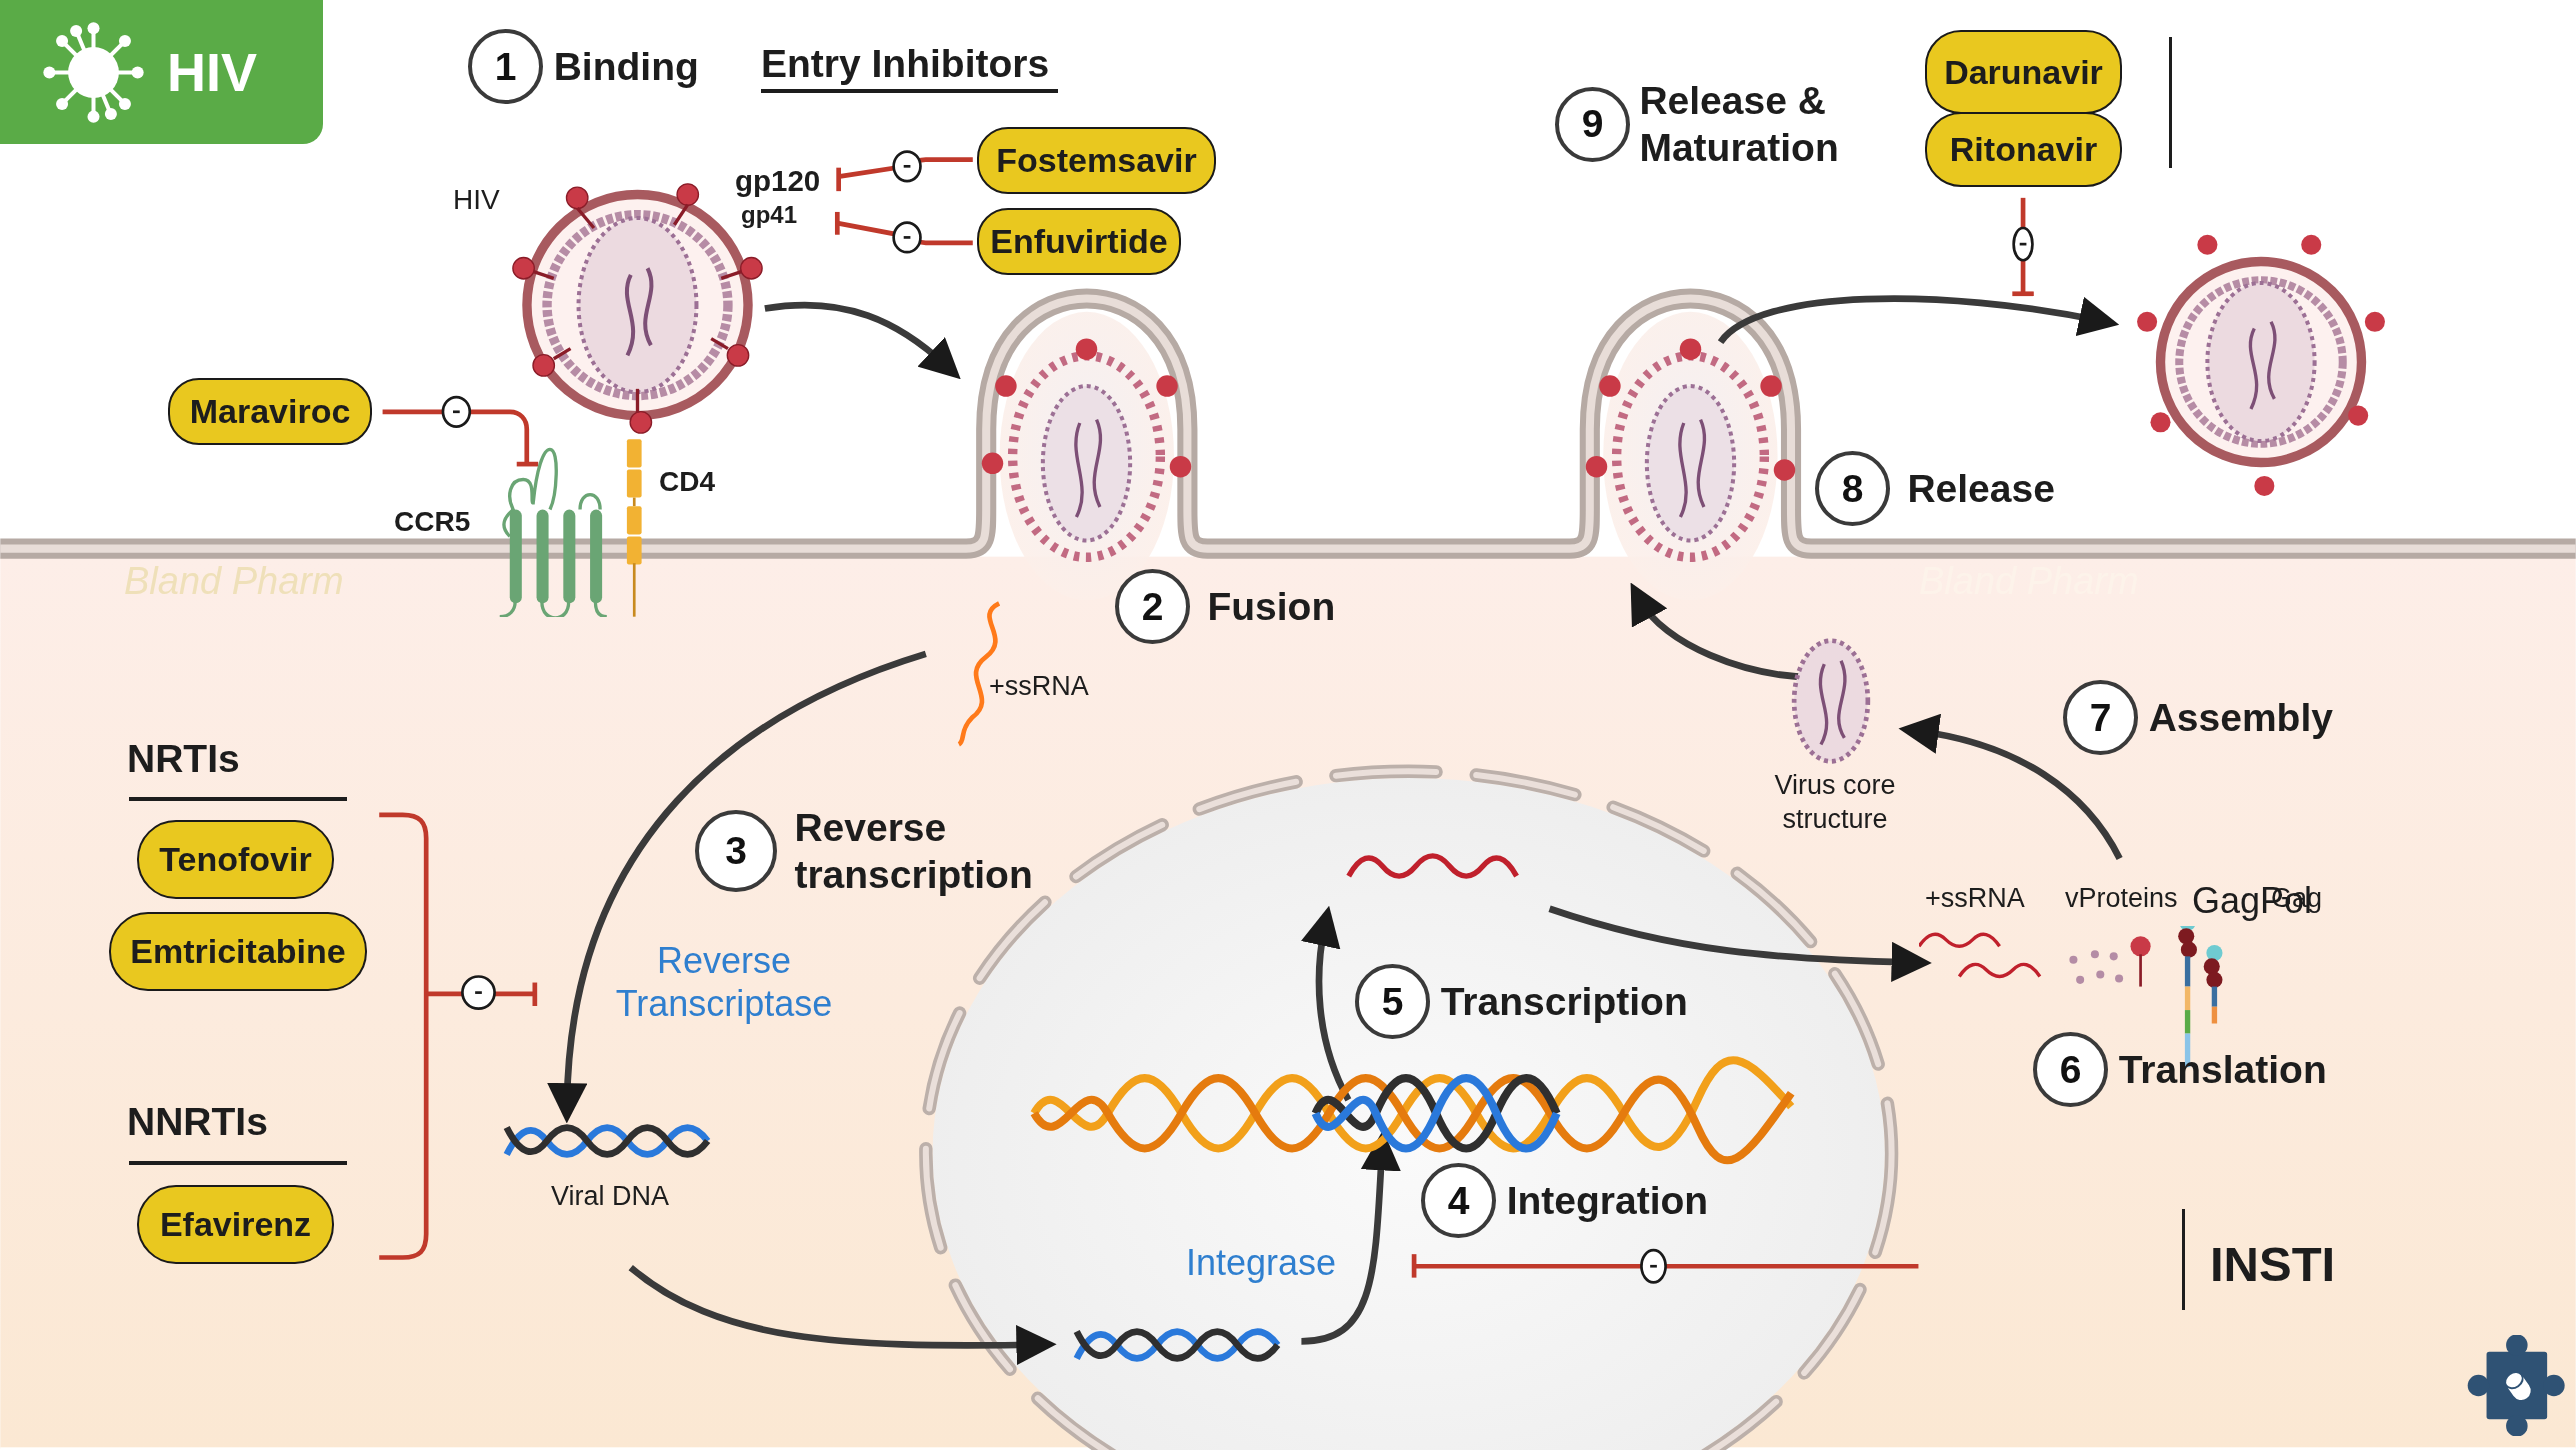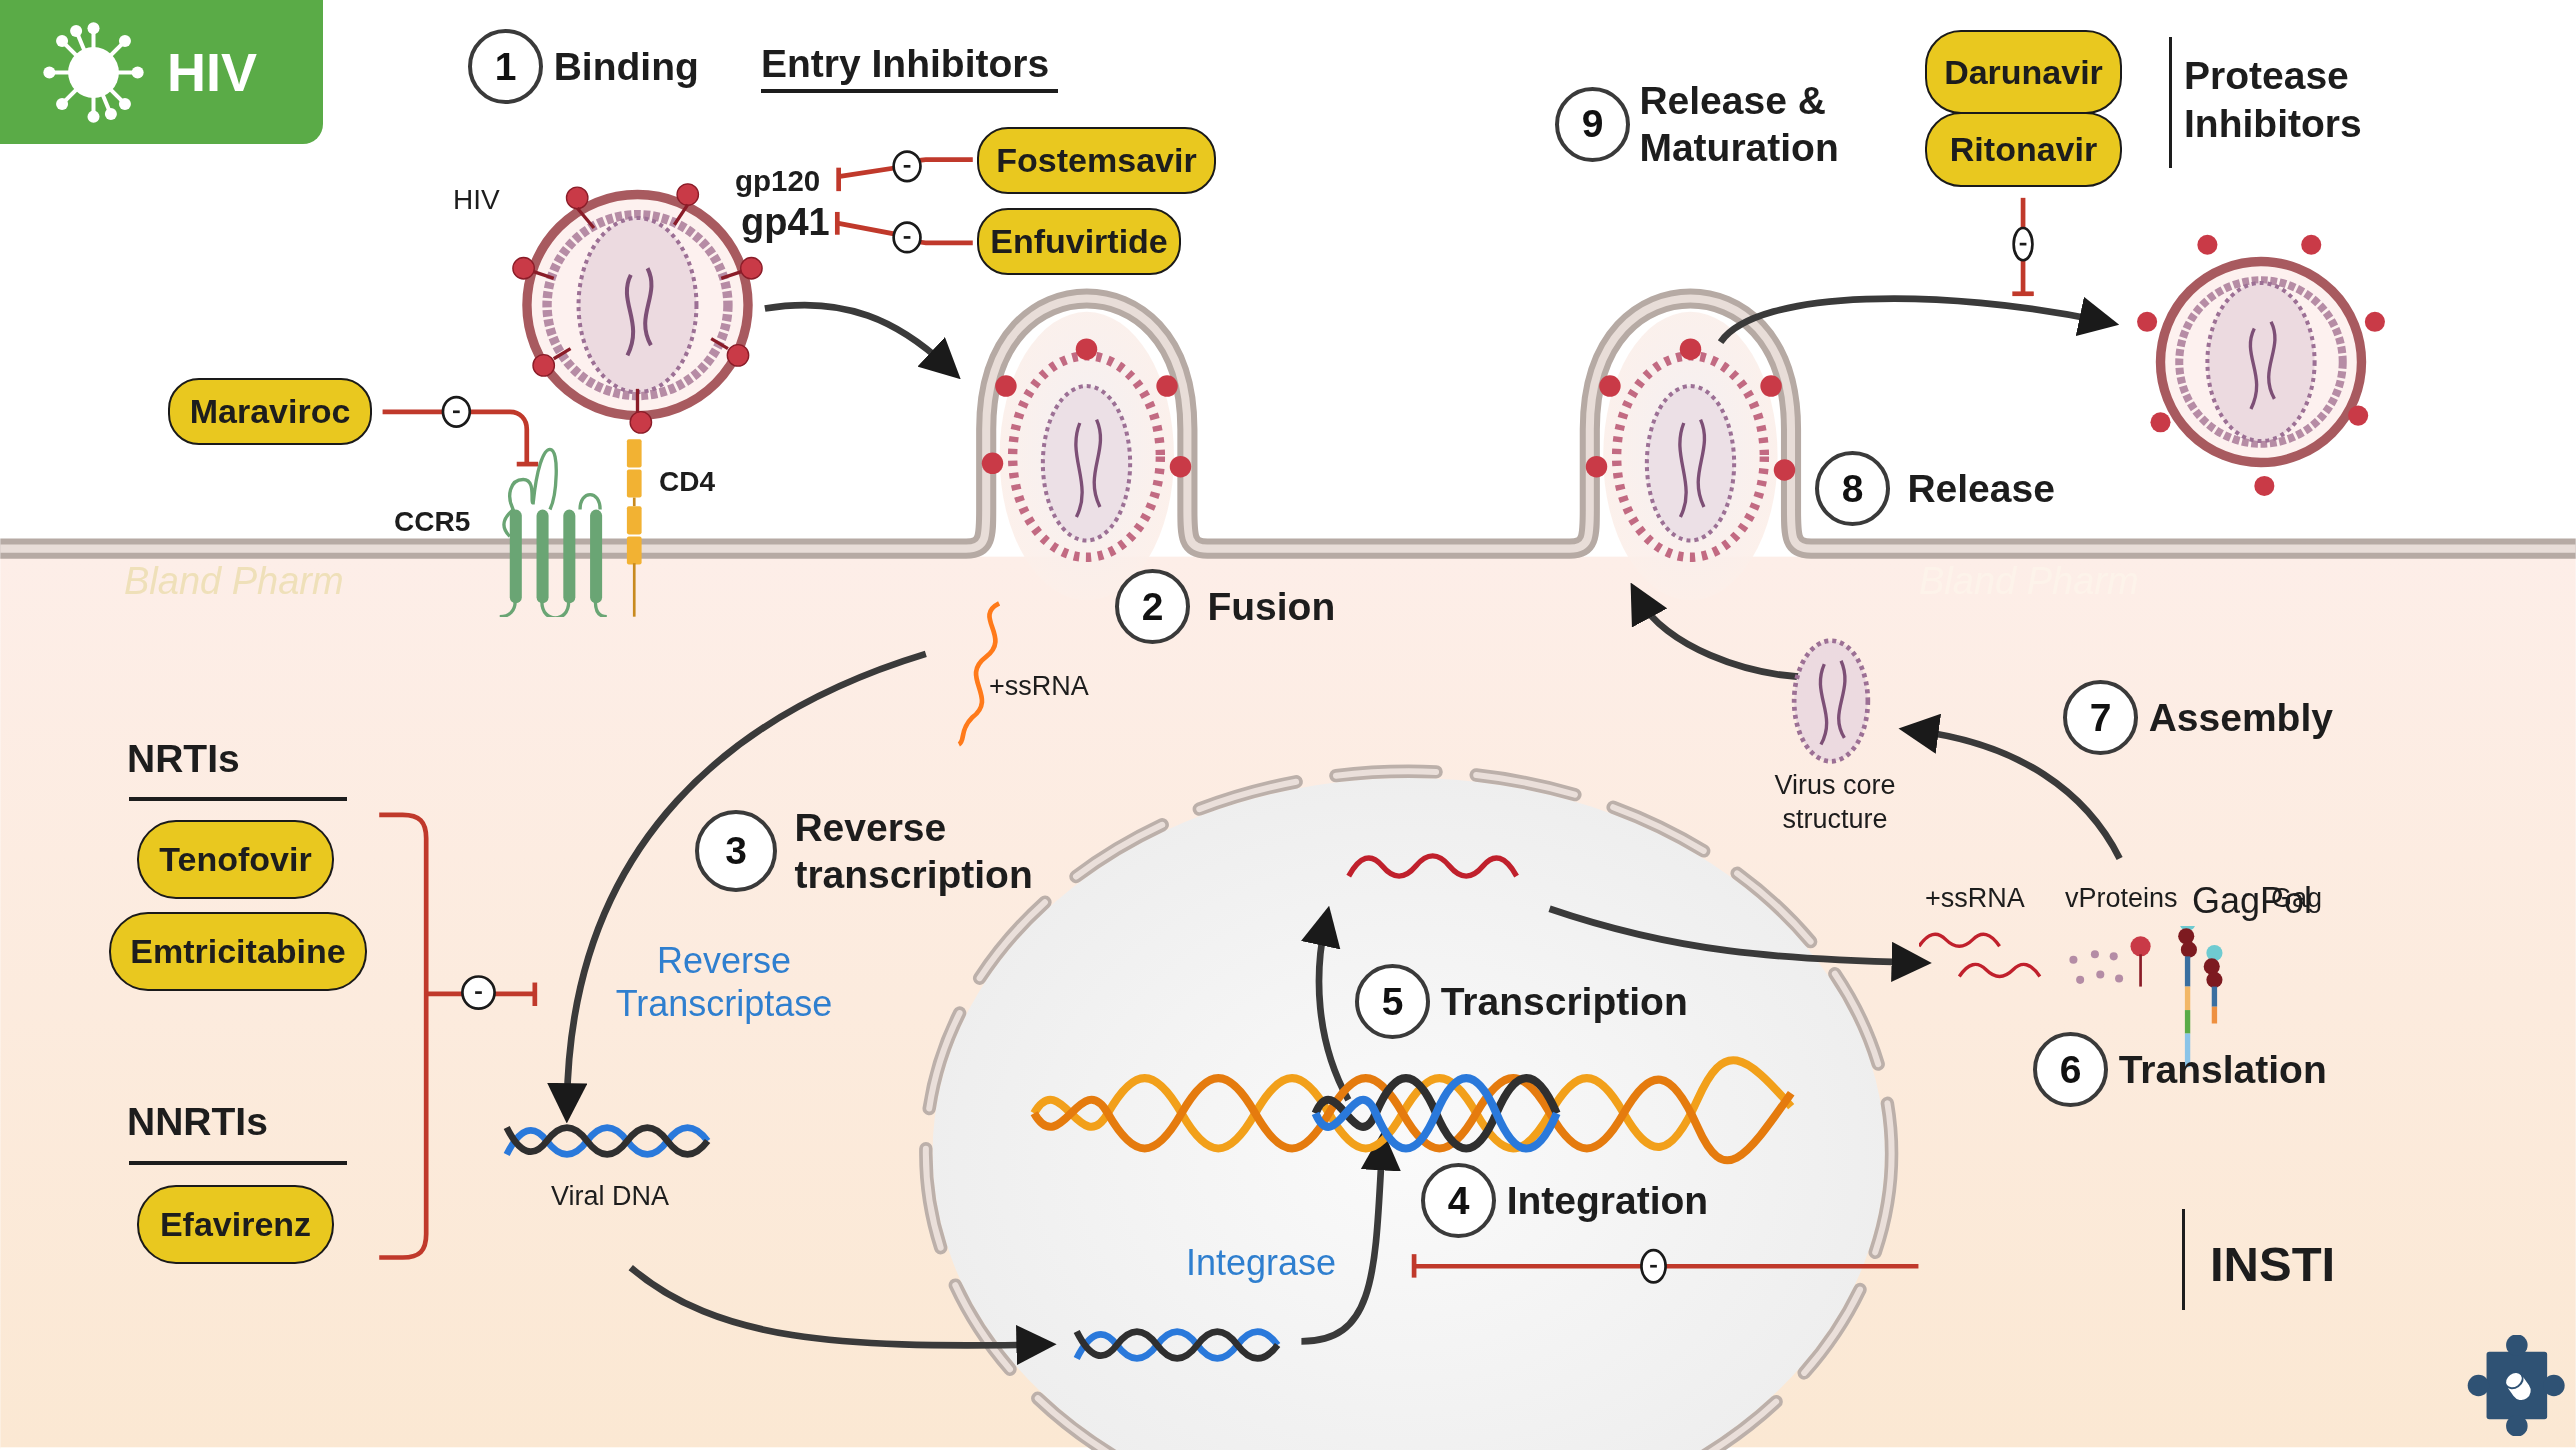--- a/index.html
+++ b/index.html
@@ -112,21 +112,21 @@
 
   <div class="step" style="left:468px;top:29px;">
     <div class="step-num">1</div>
     <div class="step-label" style="margin-left:10.7px">Binding</div>
   </div>
   <div class="abs t-bold" style="left:761px;top:42px;font-size:39px;">Entry Inhibitors</div>
   <div class="rule" style="left:761px;top:89px;width:297px;height:4px;"></div>
 
   <div class="abs t-reg" style="left:453px;top:184px;font-size:28px;">HIV</div>
   <div class="abs t-bold" style="left:735px;top:164px;font-size:29.5px;">gp120</div>
-  <div class="abs t-bold" style="left:741px;top:201px;font-size:38px;">gp41</div>
+  <div class="abs t-bold" style="left:741px;top:201px;font-size:24px;">gp41</div>
 
   <svg class="abs" style="left:0;top:0;pointer-events:none" width="2576" height="1450" viewBox="0 0 3840 2162">
     <g stroke="#c0392b" stroke-width="7" fill="none">
 
       <path d="M1450,238 L1380,238 C1370,238 1360,242 1350,248 L1252,263"></path>
       <line x1="1250" y1="250" x2="1250" y2="285"></line>
 
       <path d="M1450,362 L1380,362 C1370,362 1360,358 1350,352 L1250,333"></path>
       <line x1="1248" y1="316" x2="1248" y2="350"></line>
 
@@ -408,24 +408,20 @@
   </div>
 
   <div class="step" style="left:1555px;top:77px;">
     <div class="step-num">9</div>
     <div class="step-label" style="width:215px;margin-left:9.4px">Release &amp; Maturation</div>
   </div>
 
   <div class="pill" style="left:1925px;top:30px;width:197px;height:84px;border-radius:36px;">Darunavir</div>
   <div class="pill" style="left:1925px;top:112px;width:197px;height:75px;border-radius:36px;">Ritonavir</div>
   <div class="rule" style="left:2169px;top:37px;width:3.4px;height:131px;"></div>
-  <div class="abs t-bold" style="left:2184px;top:52px;font-size:39px;line-height:48px;">
-    <div>Protease</div>
-    <div>Inhibitors</div>
-  </div>
 
   <svg class="abs" style="left:2465px;top:1335px" width="101" height="101" viewBox="0 0 150 150">
     <g fill="#2f5274">
       <rect x="32" y="25" width="90" height="100" rx="4"></rect>
       <circle cx="77" cy="15" r="16"></circle>
         <circle cx="77" cy="135" r="16"></circle>
       <circle cx="20" cy="75" r="16"></circle>
         <circle cx="132" cy="75" r="16"></circle>
     </g>
     <g transform="rotate(55 77 75)">

